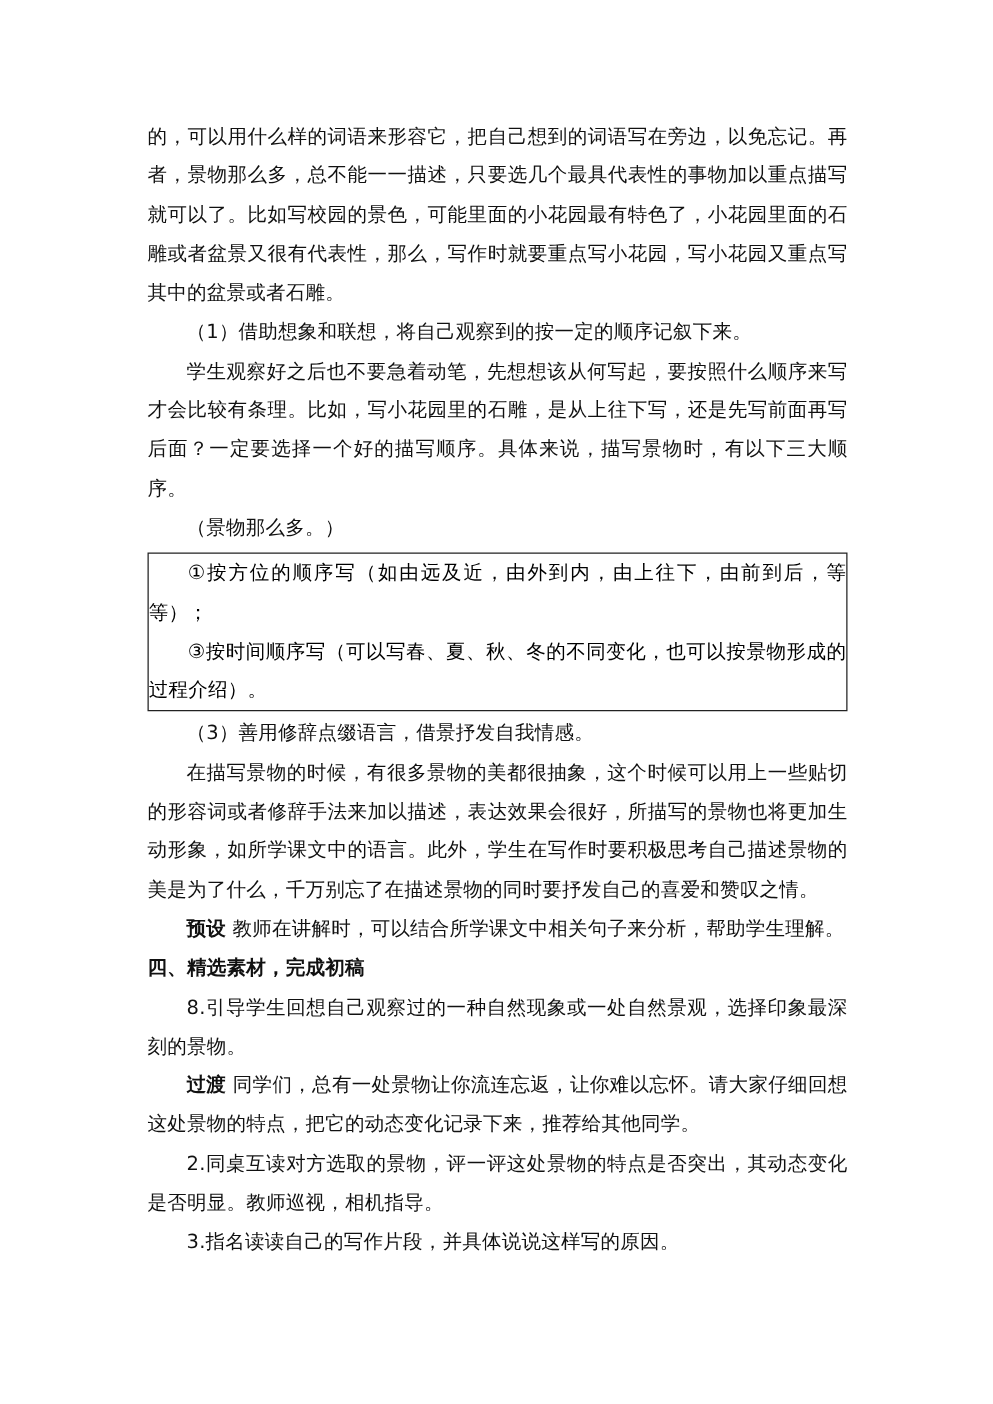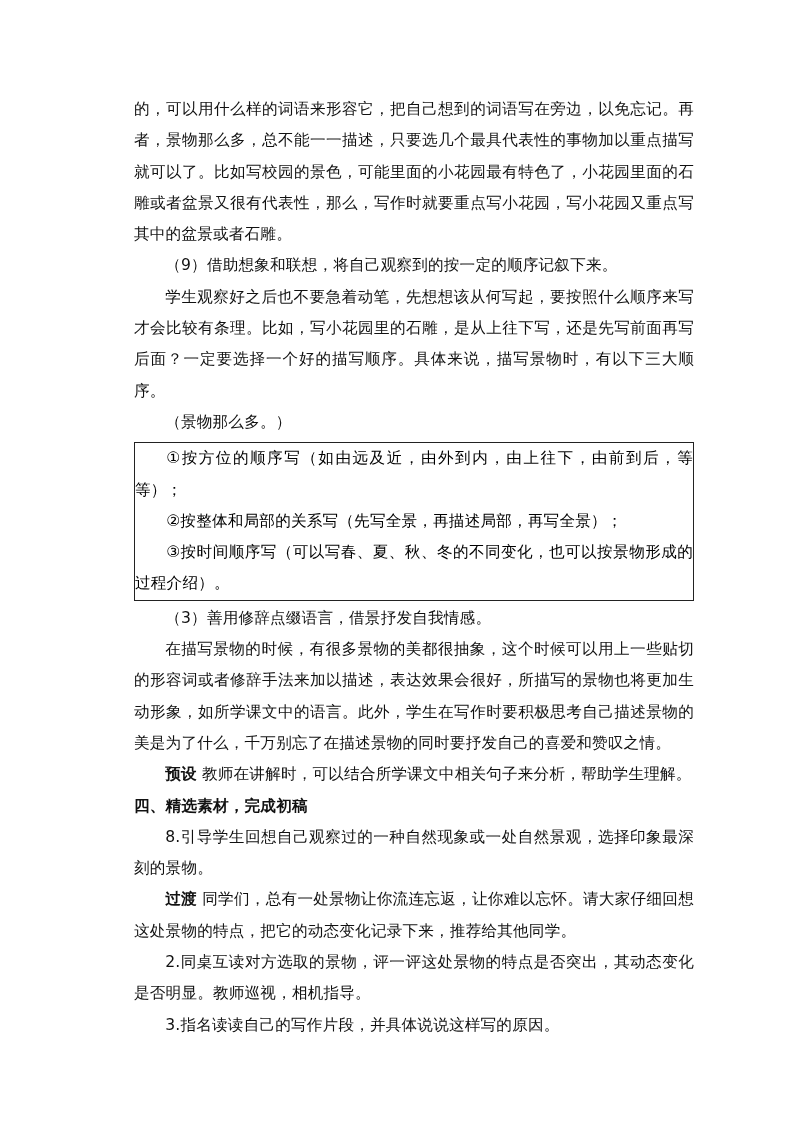--- a/index.html
+++ b/index.html
@@ -10,21 +10,21 @@
     body {
       width: 794px;
       height: 1123px;
       position: relative;
       overflow: hidden;
       font-family: "DejaVu Sans", "Liberation Sans", sans-serif;
       color: #111111;
     }
     .page {
       position: absolute;
-      left: 134px;
+      left: 118px;
       top: 94px;
       width: 560px;
       font-size: 15.6px;
       line-height: 31.3px;
       letter-spacing: 0.2px;
     }
     .p {
       margin: 0;
       text-align: justify;
       text-justify: inter-character;
@@ -43,27 +43,26 @@
       line-height: 31.3px;
     }
     .boxed .p { color: #000000; }
     .bold-label { font-weight: bold; }
   </style>
 </head>
 <body>
 
 <div class="page">
   <p class="p">的，可以用什么样的词语来形容它，把自己想到的词语写在旁边，以免忘记。再者，景物那么多，总不能一一描述，只要选几个最具代表性的事物加以重点描写就可以了。比如写校园的景色，可能里面的小花园最有特色了，小花园里面的石雕或者盆景又很有代表性，那么，写作时就要重点写小花园，写小花园又重点写其中的盆景或者石雕。</p>
-  <p class="p indent">（9）借助想象和联想，将自己观察到的按一定的顺序记叙下来。</p>
+  <p class="p indent">（1）借助想象和联想，将自己观察到的按一定的顺序记叙下来。</p>
   <p class="p indent">学生观察好之后也不要急着动笔，先想想该从何写起，要按照什么顺序来写才会比较有条理。比如，写小花园里的石雕，是从上往下写，还是先写前面再写后面？一定要选择一个好的描写顺序。具体来说，描写景物时，有以下三大顺序。</p>
   <p class="p indent">（景物那么多。）</p>
 
   <div class="boxed">
     <p class="p indent">①按方位的顺序写（如由远及近，由外到内，由上往下，由前到后，等等）；</p>
-    <p class="p indent">②按整体和局部的关系写（先写全景，再描述局部，再写全景）；</p>
     <p class="p indent">③按时间顺序写（可以写春、夏、秋、冬的不同变化，也可以按景物形成的过程介绍）。</p>
   </div>
 
   <p class="p indent">（3）善用修辞点缀语言，借景抒发自我情感。</p>
   <p class="p indent">在描写景物的时候，有很多景物的美都很抽象，这个时候可以用上一些贴切的形容词或者修辞手法来加以描述，表达效果会很好，所描写的景物也将更加生动形象，如所学课文中的语言。此外，学生在写作时要积极思考自己描述景物的美是为了什么，千万别忘了在描述景物的同时要抒发自己的喜爱和赞叹之情。</p>
   <p class="p indent"><span class="bold-label">预设</span> <span>教师在讲解时，可以结合所学课文中相关句子来分析，帮助学生理解。</span></p>
 
   <p class="heading">四、精选素材，完成初稿</p>
 
   <p class="p indent">8.引导学生回想自己观察过的一种自然现象或一处自然景观，选择印象最深刻的景物。</p>

